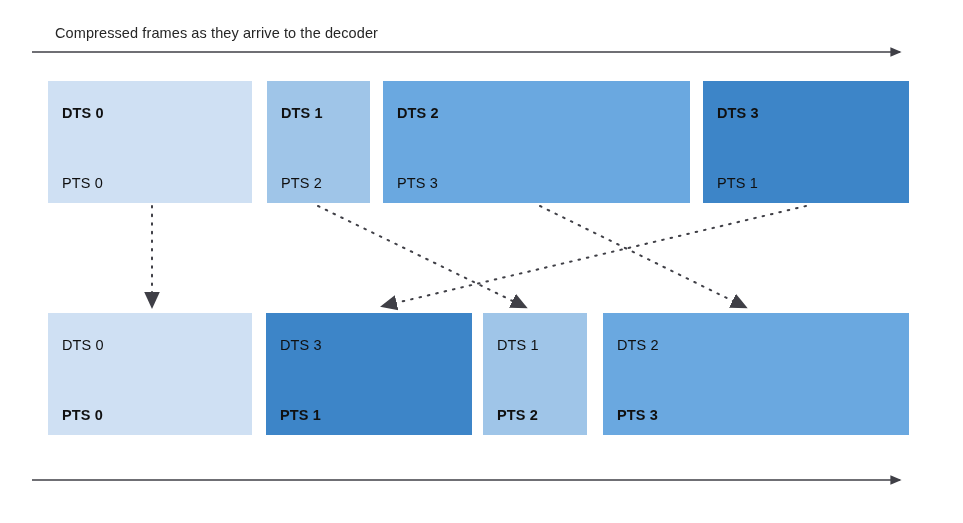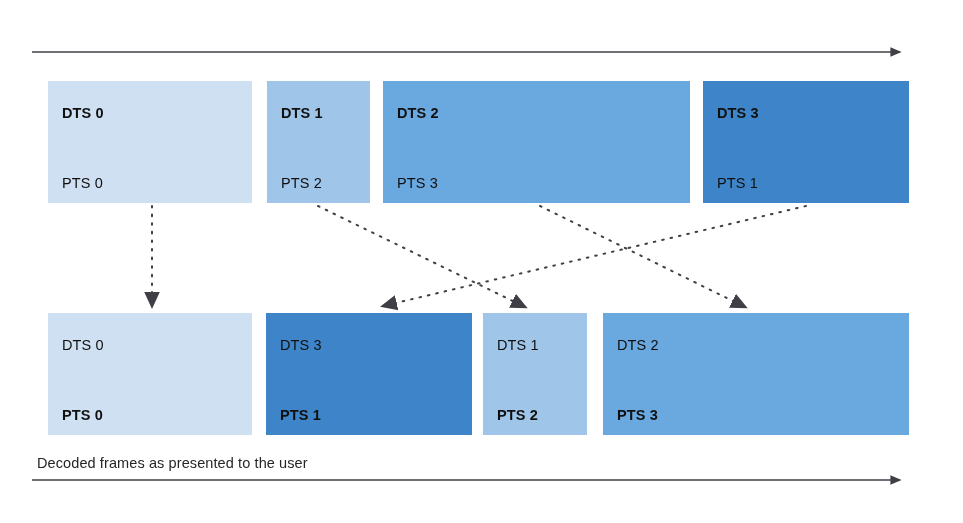--- a/index.html
+++ b/index.html
@@ -68,20 +68,21 @@
     height: 523px;
     pointer-events: none;
     overflow: visible;
   }
 </style>
 </head>
 <body>
 
 <div id="stage">
 
+  <div class="caption" id="caption-top">Compressed frames as they arrive to the decoder</div>
 
   <svg class="axis-svg" id="axis-top">
     <defs>
       <marker id="head-top" markerWidth="7" markerHeight="7" refX="6" refY="3" orient="auto">
         <path d="M0,0 L7,3 L0,6 z" fill="#3f3f46"></path>
       </marker>
     </defs>
     <line x1="32" y1="10" x2="900" y2="10" stroke="#3f3f46" stroke-width="1.6" marker-end="url(#head-top)"></line>
   </svg>
 
@@ -130,21 +131,20 @@
   <div class="frame-box" style="left:483px; top:313px; width:104px; height:122px; background:#9fc5e8;">
     <span class="frame-label label-dts plain">DTS 1</span>
     <span class="frame-label label-pts bold">PTS 2</span>
   </div>
 
   <div class="frame-box" style="left:603px; top:313px; width:306px; height:122px; background:#6aa8e0;">
     <span class="frame-label label-dts plain">DTS 2</span>
     <span class="frame-label label-pts bold">PTS 3</span>
   </div>
 
-  <div class="caption" id="caption-bottom">Decoded frames as presented to the user</div>
 
   <svg class="axis-svg" id="axis-bottom">
     <defs>
       <marker id="head-bottom" markerWidth="7" markerHeight="7" refX="6" refY="3" orient="auto">
         <path d="M0,0 L7,3 L0,6 z" fill="#3f3f46"></path>
       </marker>
     </defs>
     <line x1="32" y1="10" x2="900" y2="10" stroke="#3f3f46" stroke-width="1.6" marker-end="url(#head-bottom)"></line>
   </svg>
 

